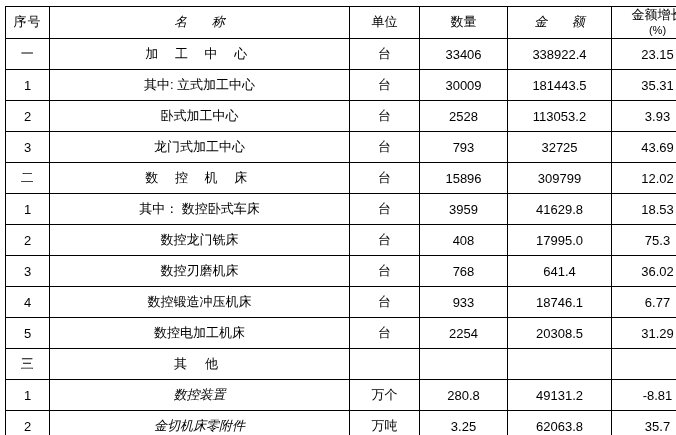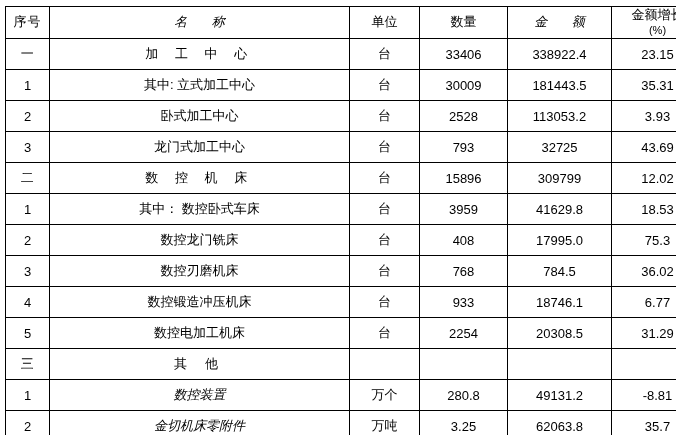--- a/index.html
+++ b/index.html
@@ -152,21 +152,21 @@
           <td class="">台</td>
           <td class="num">408</td>
           <td class="num">17995.0</td>
           <td class="num">75.3</td>
         </tr>
         <tr>
           <td class="">3</td>
           <td class="name nm-2">数控刃磨机床</td>
           <td class="">台</td>
           <td class="num">768</td>
-          <td class="num">784.5</td>
+          <td class="num">641.4</td>
           <td class="num">36.02</td>
         </tr>
         <tr>
           <td class="">4</td>
           <td class="name nm-2">数控锻造冲压机床</td>
           <td class="">台</td>
           <td class="num">933</td>
           <td class="num">18746.1</td>
           <td class="num">6.77</td>
         </tr>

